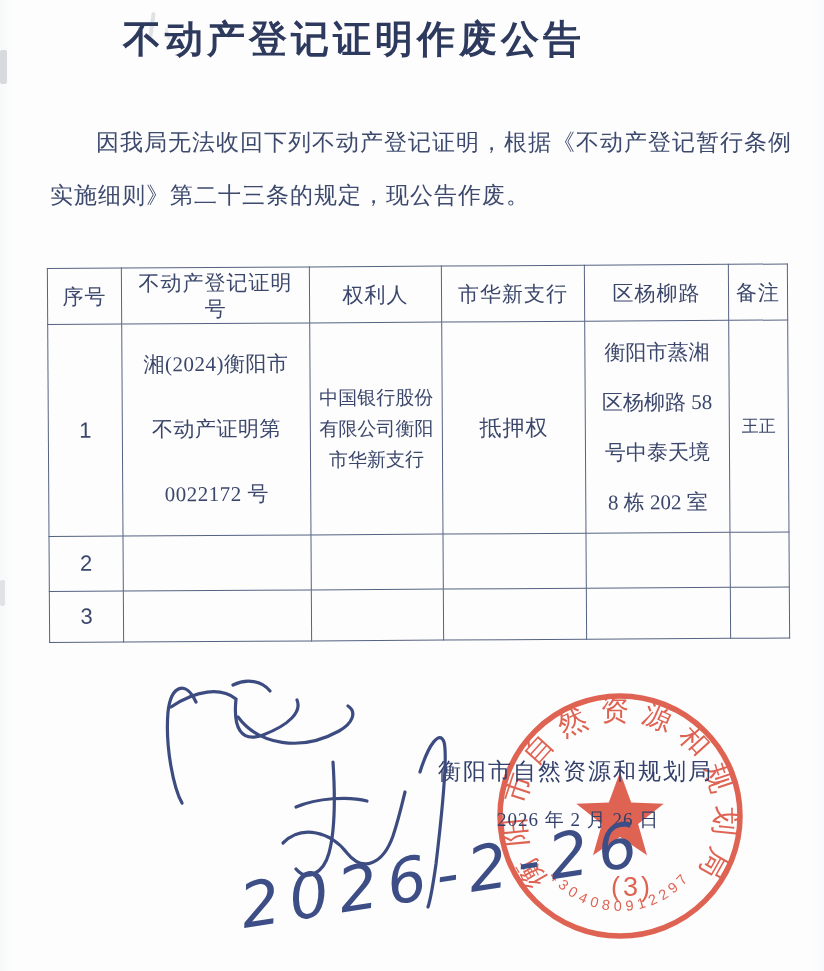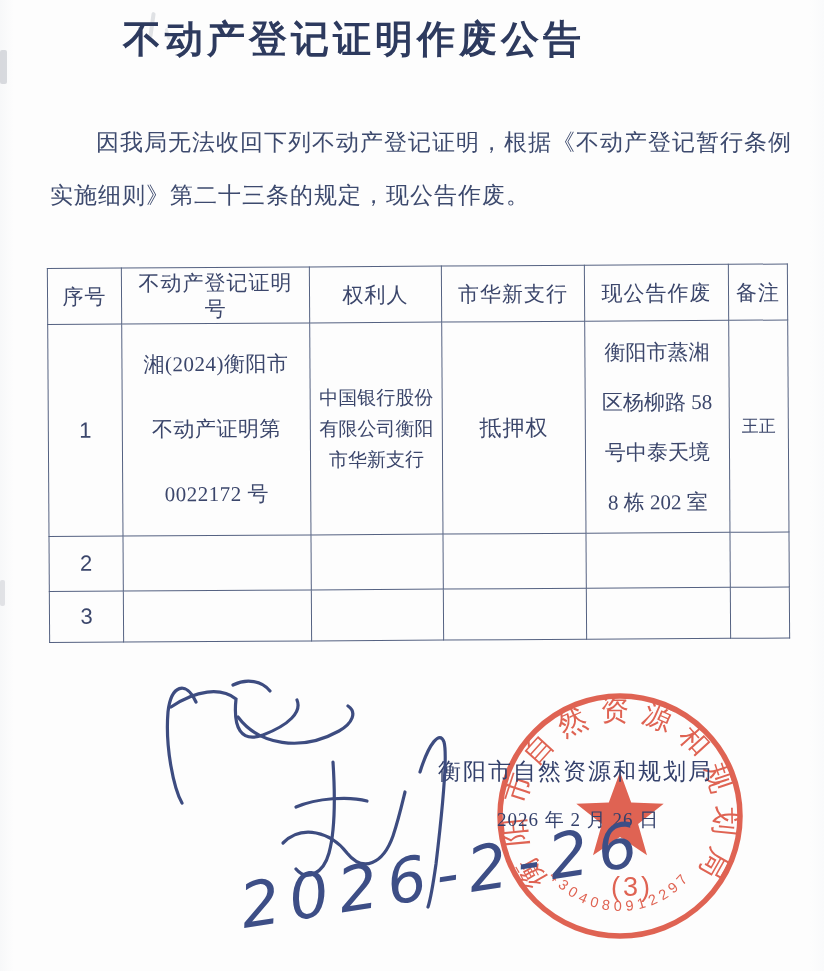--- a/index.html
+++ b/index.html
@@ -95,21 +95,21 @@
         <col class="c-loc">
         <col class="c-note">
     </colgroup>
     <tbody>
         <tr class="hdr">
       <th>序号</th>
       <th style="white-space:pre-line;">不动产登记证明
 号</th>
       <th>权利人</th>
       <th>市华新支行</th>
-      <th>现公告作废</th>
+      <th>区杨柳路</th>
       <th>备注</th>
     </tr>
     <tr class="r1">
       <td class="seq">1</td>
       <td class="cert">湘(2024)衡阳市
 不动产证明第
 0022172 号</td>
       <td class="holder">中国银行股份
 有限公司衡阳
 市华新支行</td>

